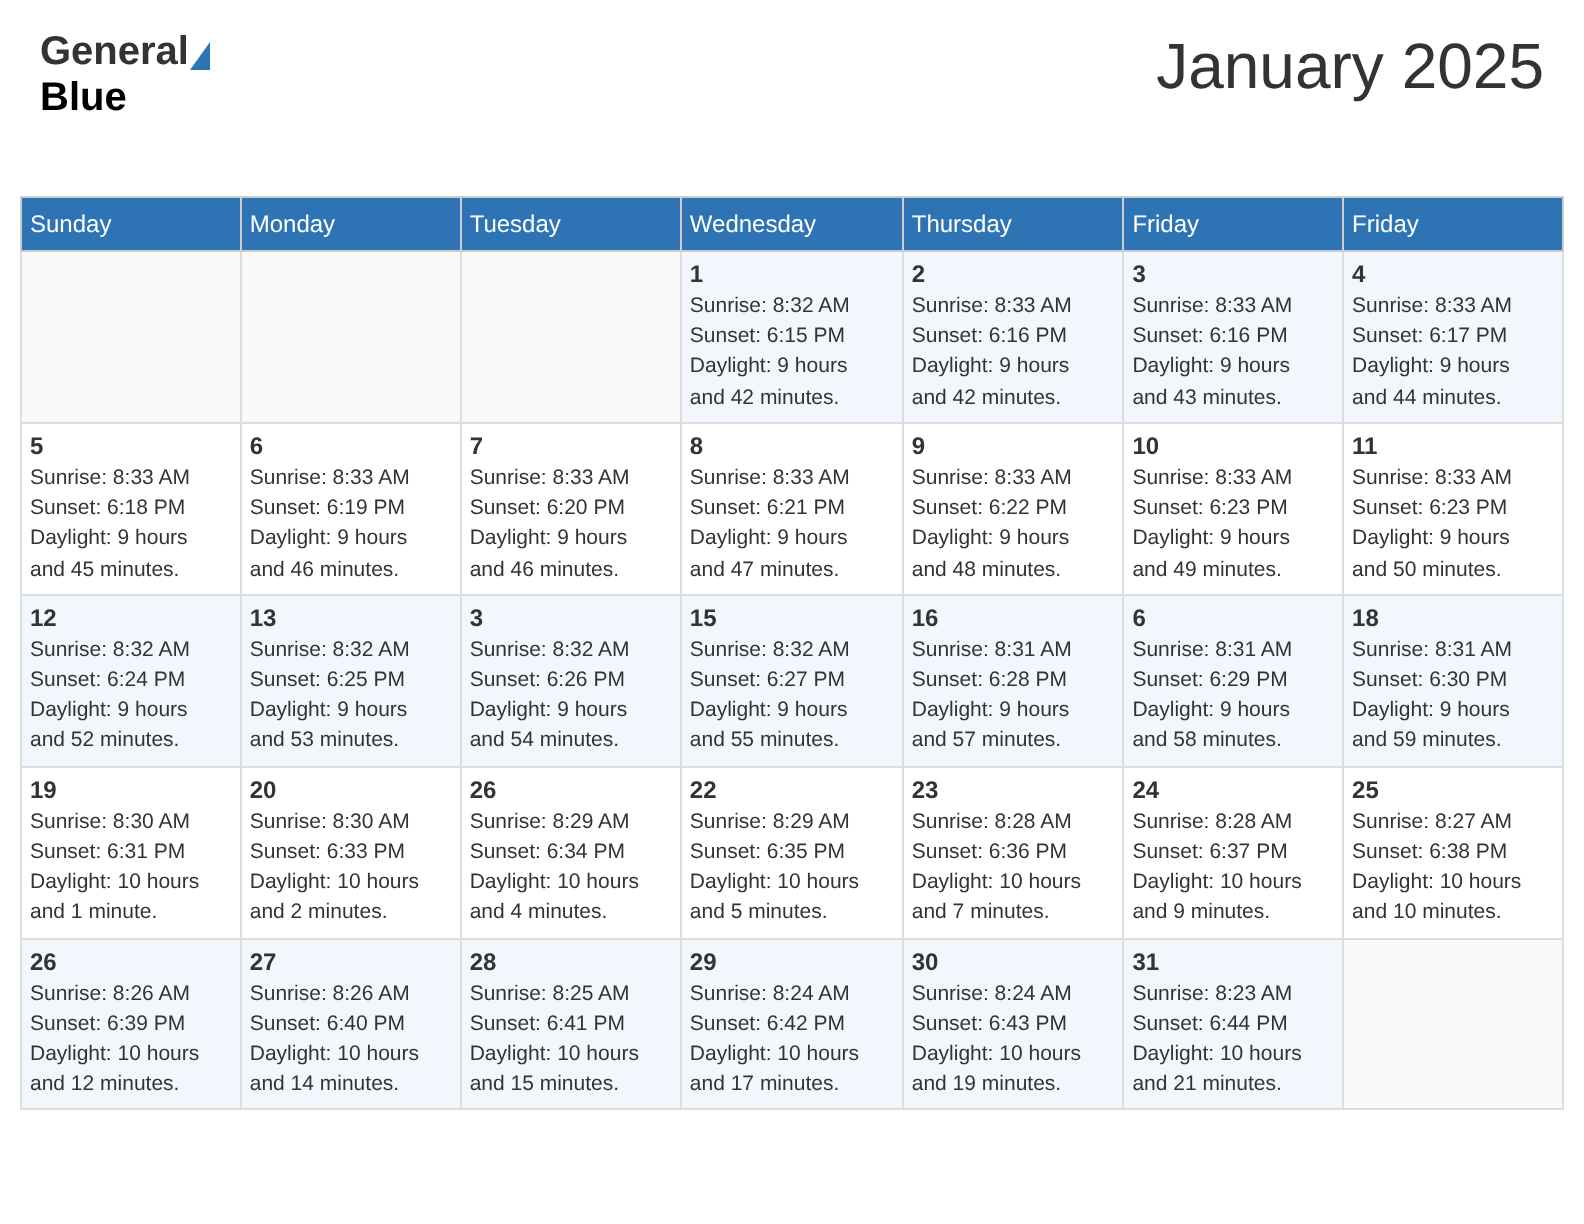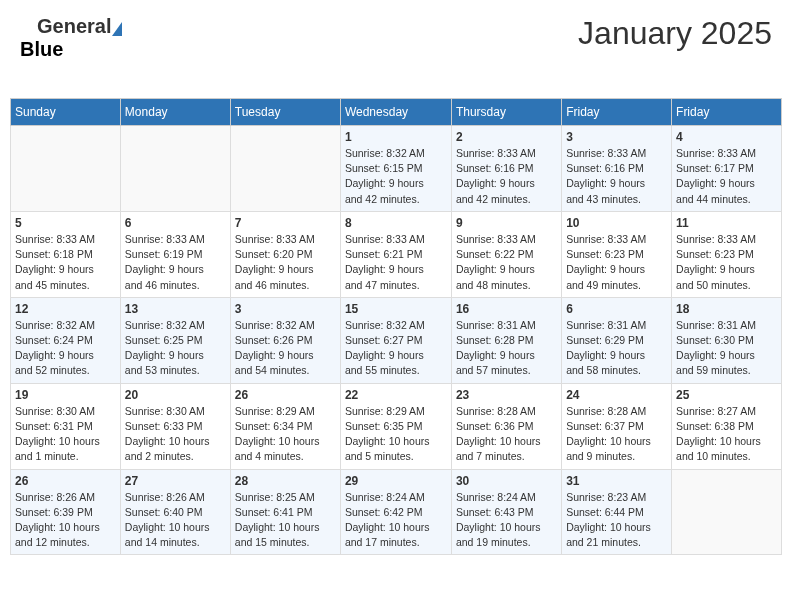--- a/index.html
+++ b/index.html
@@ -77,21 +77,21 @@
     .empty-cell {
       background: #f9f9f9 !important;
     }
   </style>
 </head>
 <body>
 
 <div class="header">
   <div class="logo">
     <div>
-      <span style="font-size:20px;font-weight:bold;color:#333;margin-left:17px;">General</span><span style="display:inline-block;width:0;height:0;border-left:10px solid transparent;border-bottom:14px solid #2e74b5;margin:0 1px;vertical-align:middle;"></span><br>
+      <span style="font-size:20px;font-weight:bold;color:#333;">General</span><span style="display:inline-block;width:0;height:0;border-left:10px solid transparent;border-bottom:14px solid #2e74b5;margin:0 1px;vertical-align:middle;"></span><br>
       <span style="font-size:20px;font-weight:bold;color:#000000;">Blue</span>
     </div>
   </div>
   <div class="title-area">
     <div class="month-title">January 2025</div>
   </div>
 </div>
 
 <table class="calendar">
   <thead>

